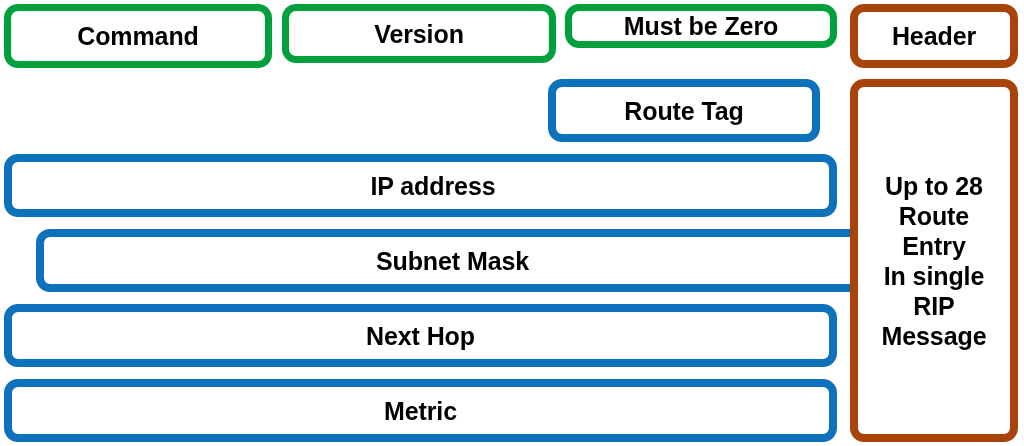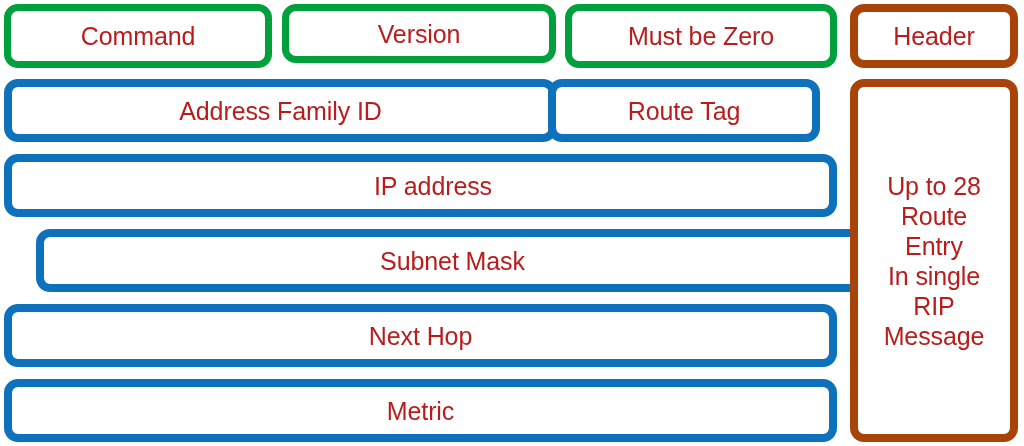--- a/index.html
+++ b/index.html
@@ -22,22 +22,22 @@
     box-sizing: border-box;
     background: #ffffff;
     border-style: solid;
     border-radius: 14px;
     display: flex;
     align-items: center;
     justify-content: center;
     text-align: center;
   }
   .field-label {
-    color: #b91c1c;
-    font-weight: normal;
+    color: #000000;
+    font-weight: bold;
     font-size: 25px;
     line-height: 1.12;
     letter-spacing: -0.1px;
     white-space: pre-line;
     padding: 0 6px;
   }
   
   .c-green  { border-color: #00a03c; }
   .c-blue   { border-color: #0d72bb; }
   .c-brown  { border-color: #a84409; }
@@ -57,31 +57,28 @@
 <div id="diagram">
 
   <div class="field-box c-green bw-7" style="left:4px; top:4px; width:268px; height:64px;">
     <span class="field-label">Command</span>
   </div>
 
   <div class="field-box c-green bw-7" style="left:282px; top:4px; width:274px; height:59px;">
     <span class="field-label">Version</span>
   </div>
 
-  <div class="field-box c-green bw-7" style="left:565px; top:4px; width:272px; height:64px;">
+  <div class="field-box c-green bw-7" style="left:565px; top:4px; width:272px; height:44px;">
     <span class="field-label">Must be Zero</span>
   </div>
 
   <div class="field-box c-brown bw-8" style="left:850px; top:4px; width:168px; height:64px;">
     <span class="field-label">Header</span>
   </div>
 
-  <div class="field-box c-blue bw-8" style="left:4px; top:79px; width:553px; height:63px;">
-    <span class="field-label">Address Family ID</span>
-  </div>
 
   <div class="field-box c-blue bw-8" style="left:548px; top:79px; width:272px; height:63px;">
     <span class="field-label">Route Tag</span>
   </div>
 
   <div class="field-box c-blue bw-8" style="left:4px; top:154px; width:833px; height:63px;padding-left:25px;">
     <span class="field-label">IP address</span>
   </div>
 
   <div class="field-box c-blue bw-8" style="left:4px; top:229px; width:833px; height:63px;margin-left:32px;">

